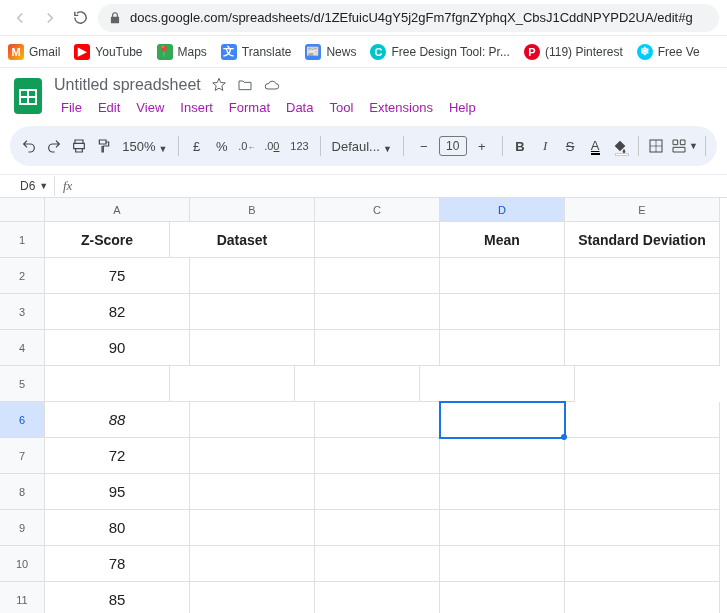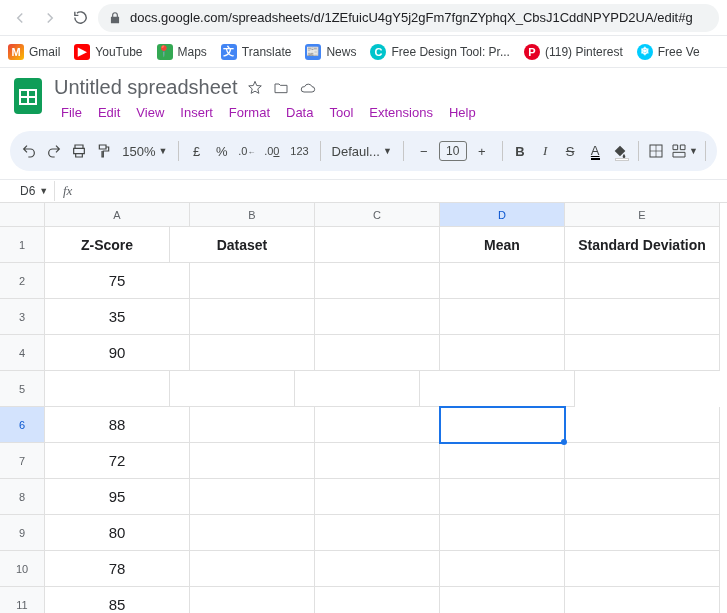--- a/index.html
+++ b/index.html
@@ -15,30 +15,30 @@
 
 .bookmarks { display: flex; align-items: center; height: 32px; padding: 0 8px; gap: 14px; border-bottom: 1px solid #e8eaed; font-size: 12px; color: #3c4043; white-space: nowrap; overflow: hidden; }
 .bm { display: flex; align-items: center; gap: 5px; }
 .bm-ico { width: 16px; height: 16px; display: flex; align-items: center; justify-content: center; border-radius: 3px; font-size: 11px; font-weight: bold; color: #fff; }
 
 
 .doc-header { display: flex; padding: 8px 12px 0 12px; gap: 10px; }
 .doc-logo { width: 32px; height: 40px; display: flex; align-items: center; justify-content: center; }
 .doc-title-area { display: flex; flex-direction: column; gap: 3px; }
 .title-row { display: flex; align-items: center; gap: 10px; }
-.doc-title { font-size: 20px; color: #5f6368; }
+.doc-title { font-size: 16px; color: #5f6368; }
 .title-icons { display: flex; gap: 10px; color: #5f6368; }
 .menu-bar { display: flex; gap: 2px; font-size: 13px; color: #a21caf; }
 .menu-item { padding: 3px 7px; border-radius: 4px; }
 
 
 .toolbar { display: flex; align-items: center; height: 40px; margin: 8px 10px 0 10px; padding: 0 8px; background: #edf2fa; border-radius: 24px; gap: 4px; font-size: 13px; color: #444746; }
 .tb-btn { width: 26px; height: 26px; display: flex; align-items: center; justify-content: center; border-radius: 4px; }
 .tb-sep { width: 1px; height: 20px; background: #c7c7c7; margin: 0 3px; }
-.tb-text { padding: 0 4px; display: flex; align-items: center; gap: 3px; }
+.tb-text { padding: 0 4px; display: flex; align-items: flex-end; gap: 3px; }
 .fontsize-box { display: flex; align-items: center; }
 .fs-num { width: 28px; height: 20px; border: 1px solid #747775; border-radius: 3px; text-align: center; font-size: 12px; margin: 0 2px; line-height: 18px; }
 .dd-arrow { font-size: 9px; color: #444746; }
 .underline-a { text-decoration: underline; text-decoration-color: #000; border-bottom: 2px solid #000; padding-bottom: 0; }
 .fillbtn { position: relative; }
 .fillbtn::after { content: ''; position: absolute; bottom: 3px; left: 5px; width: 14px; height: 3px; background: #fff; border: 1px solid #ccc; box-sizing: border-box; }
 
 
 .fxbar { display: flex; align-items: center; height: 24px; border-top: 1px solid #e8eaed; border-bottom: 1px solid #e0e0e0; margin-top: 8px; }
 .namebox { width: 50px; font-size: 12px; color: #3c4043; padding-left: 20px; display:flex; align-items:center; gap:4px; }
@@ -273,21 +273,21 @@
     <div class="row">
       <div class="rowh rn" style="height: 36px;">2</div>
       <div class="cell cA" style="height: 36px;">75</div>
       <div class="cell cB" style="height: 36px;"></div>
       <div class="cell cC" style="height: 36px;"></div>
       <div class="cell cD" style="height: 36px;"></div>
       <div class="cell cE" style="height: 36px;"></div>
     </div>
     <div class="row">
       <div class="rowh rn" style="height: 36px;">3</div>
-      <div class="cell cA" style="height: 36px;">35</div>
+      <div class="cell cA" style="height: 36px;">82</div>
       <div class="cell cB" style="height: 36px;"></div>
       <div class="cell cC" style="height: 36px;"></div>
       <div class="cell cD" style="height: 36px;"></div>
       <div class="cell cE" style="height: 36px;"></div>
     </div>
     <div class="row">
       <div class="rowh rn" style="height: 36px;">4</div>
       <div class="cell cA" style="height: 36px;">90</div>
       <div class="cell cB" style="height: 36px;"></div>
       <div class="cell cC" style="height: 36px;"></div>
@@ -296,21 +296,21 @@
     </div>
     <div class="row">
       <div class="rowh rn" style="height: 36px;">5</div>
       <div class="cell cB" style="height: 36px;"></div>
       <div class="cell cC" style="height: 36px;"></div>
       <div class="cell cD" style="height: 36px;"></div>
       <div class="cell cE" style="height: 36px;"></div>
     </div>
     <div class="row">
       <div class="rowh rn sel" style="height: 36px;">6</div>
-      <div class="cell cA" style="height: 36px;">88</div>
+      <div class="cell cA" style="height: 36px; font-style: italic;">88</div>
       <div class="cell cB" style="height: 36px;"></div>
       <div class="cell cC" style="height: 36px;"></div>
       <div class="cell cD active" style="height: 36px;"></div>
       <div class="cell cE" style="height: 36px;"></div>
     </div>
     <div class="row">
       <div class="rowh rn" style="height: 36px;">7</div>
       <div class="cell cA" style="height: 36px;">72</div>
       <div class="cell cB" style="height: 36px;"></div>
       <div class="cell cC" style="height: 36px;"></div>

